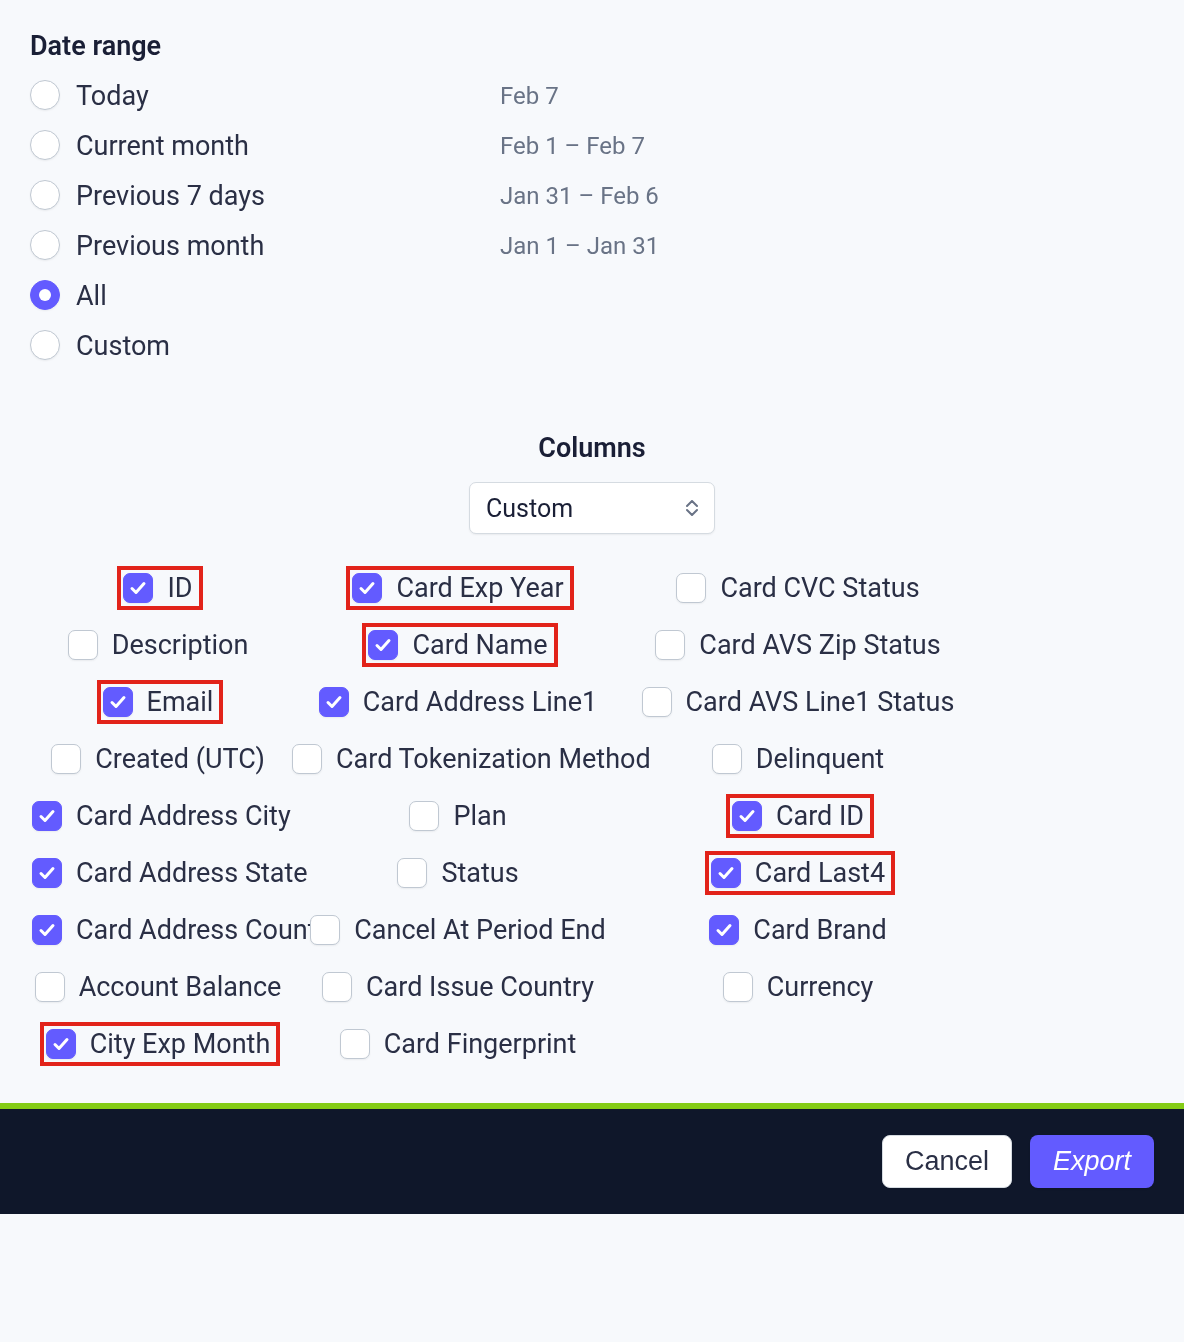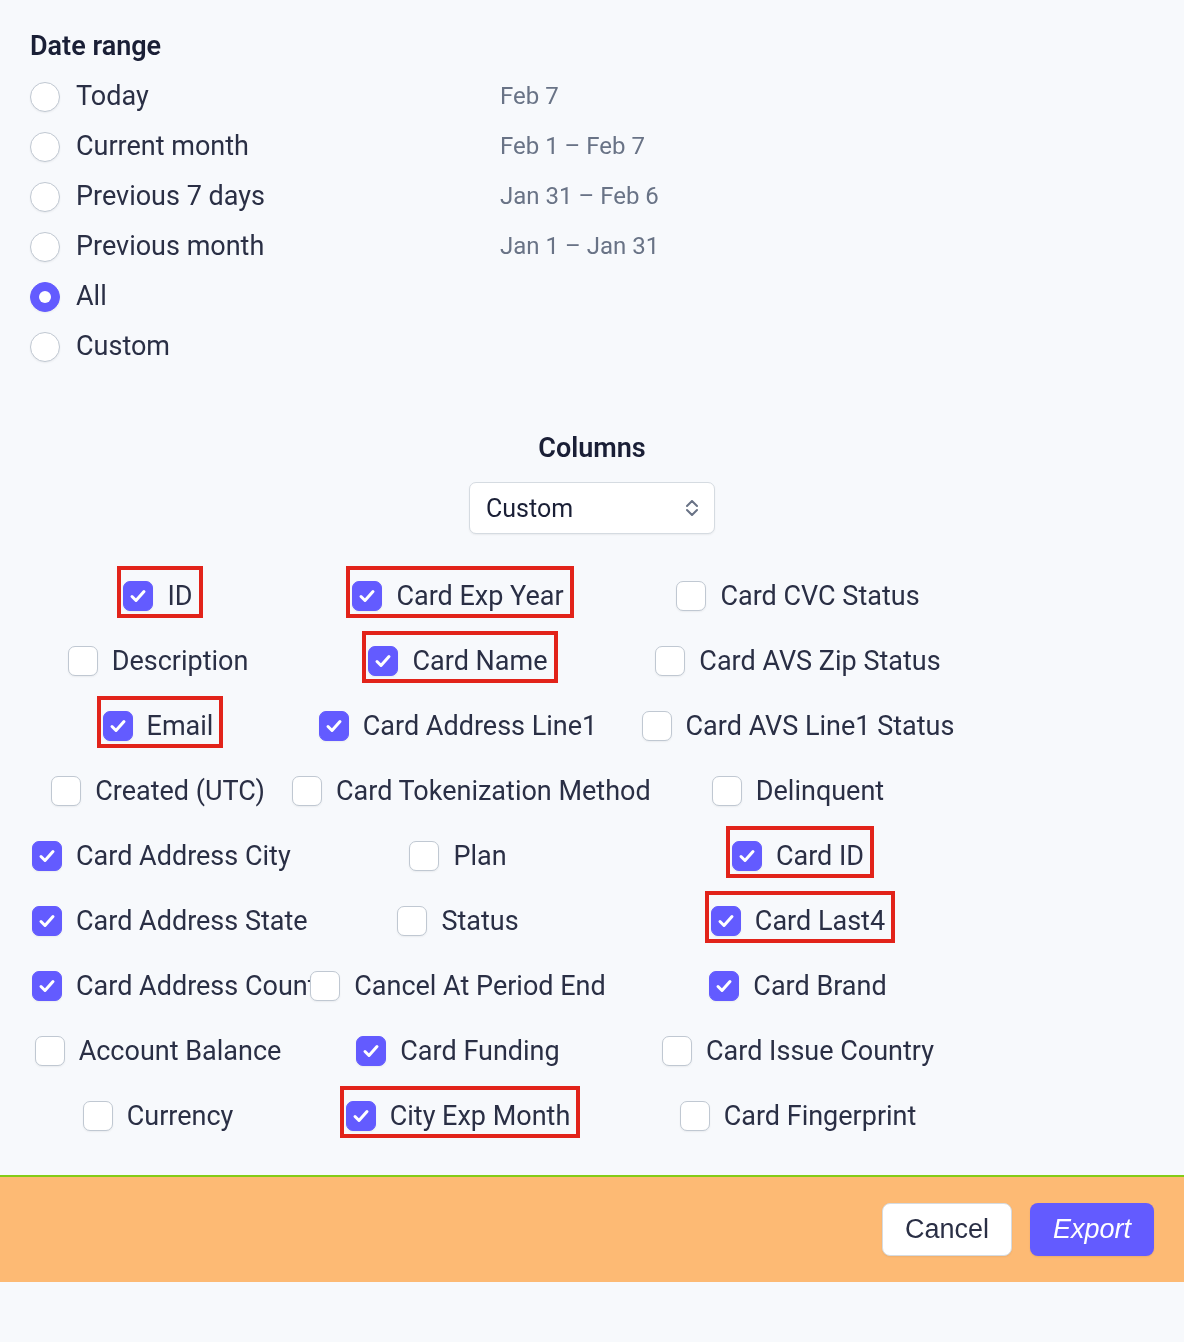--- a/index.html
+++ b/index.html
@@ -24,21 +24,21 @@
     display: flex;
     flex-direction: column;
     gap: 18px;
   }
   .radio-row {
     display: flex;
     align-items: center;
   }
   .radio-left {
     display: flex;
-    align-items: flex-end;
+    align-items: flex-start;
     gap: 16px;
     width: 470px;
   }
   .radio-label {
     font-size: 27px;
     color: #2a2f45;
   }
   .radio-date {
     font-size: 24px;
     color: #697386;
@@ -98,21 +98,21 @@
   .columns-grid {
     display: grid;
     grid-template-columns: 260px 340px 340px;
     column-gap: 0;
     row-gap: 20px;
   }
   .check-item {
     display: inline-flex;
     align-items: center;
     gap: 14px;
-    padding: 10px 6px 2px 2px;
+    padding: 2px 6px 2px 2px;
   }
   .check-item.highlighted {
     outline: 4px solid #e2231a;
     outline-offset: 0;
   }
   .checkbox {
     width: 30px;
     height: 30px;
     border-radius: 7px;
     flex-shrink: 0;
@@ -128,22 +128,22 @@
     border-color: #635bff;
   }
   .checkbox.checked svg { display: block; }
   .checkbox svg { display: none; }
   .check-label {
     font-size: 27px;
     color: #2a2f45;
     white-space: nowrap;
   }
   .footer {
-    background: #fdba74;
-    border-top: 2px solid #84cc16;
+    background: #0f172a;
+    border-top: 6px solid #84cc16;
     padding: 26px 30px;
     display: flex;
     justify-content: flex-end;
     gap: 18px;
   }
   .btn {
     font-size: 27px;
     border-radius: 8px;
     padding: 10px 22px;
     border: 1px solid transparent;
@@ -356,28 +356,20 @@
                 <path d="M3 9.5 L7 13.5 L15 4.5" stroke="#fff" stroke-width="3" fill="none" stroke-linecap="round" stroke-linejoin="round"></path>
               </svg>
             </div>
             <span class="check-label">Card Brand</span>
           </div></div>
         <div><div class="check-item">
             <div class="checkbox"></div>
             <span class="check-label">Account Balance</span>
           </div></div>
         <div><div class="check-item">
-            <div class="checkbox checked">
-              <svg width="18" height="18" viewBox="0 0 18 18">
-                <path d="M3 9.5 L7 13.5 L15 4.5" stroke="#fff" stroke-width="3" fill="none" stroke-linecap="round" stroke-linejoin="round"></path>
-              </svg>
-            </div>
-            <span class="check-label">Card Funding</span>
-          </div></div>
-        <div><div class="check-item">
             <div class="checkbox"></div>
             <span class="check-label">Card Issue Country</span>
           </div></div>
         <div><div class="check-item">
             <div class="checkbox"></div>
             <span class="check-label">Currency</span>
           </div></div>
         <div><div class="check-item highlighted">
             <div class="checkbox checked">
               <svg width="18" height="18" viewBox="0 0 18 18">

